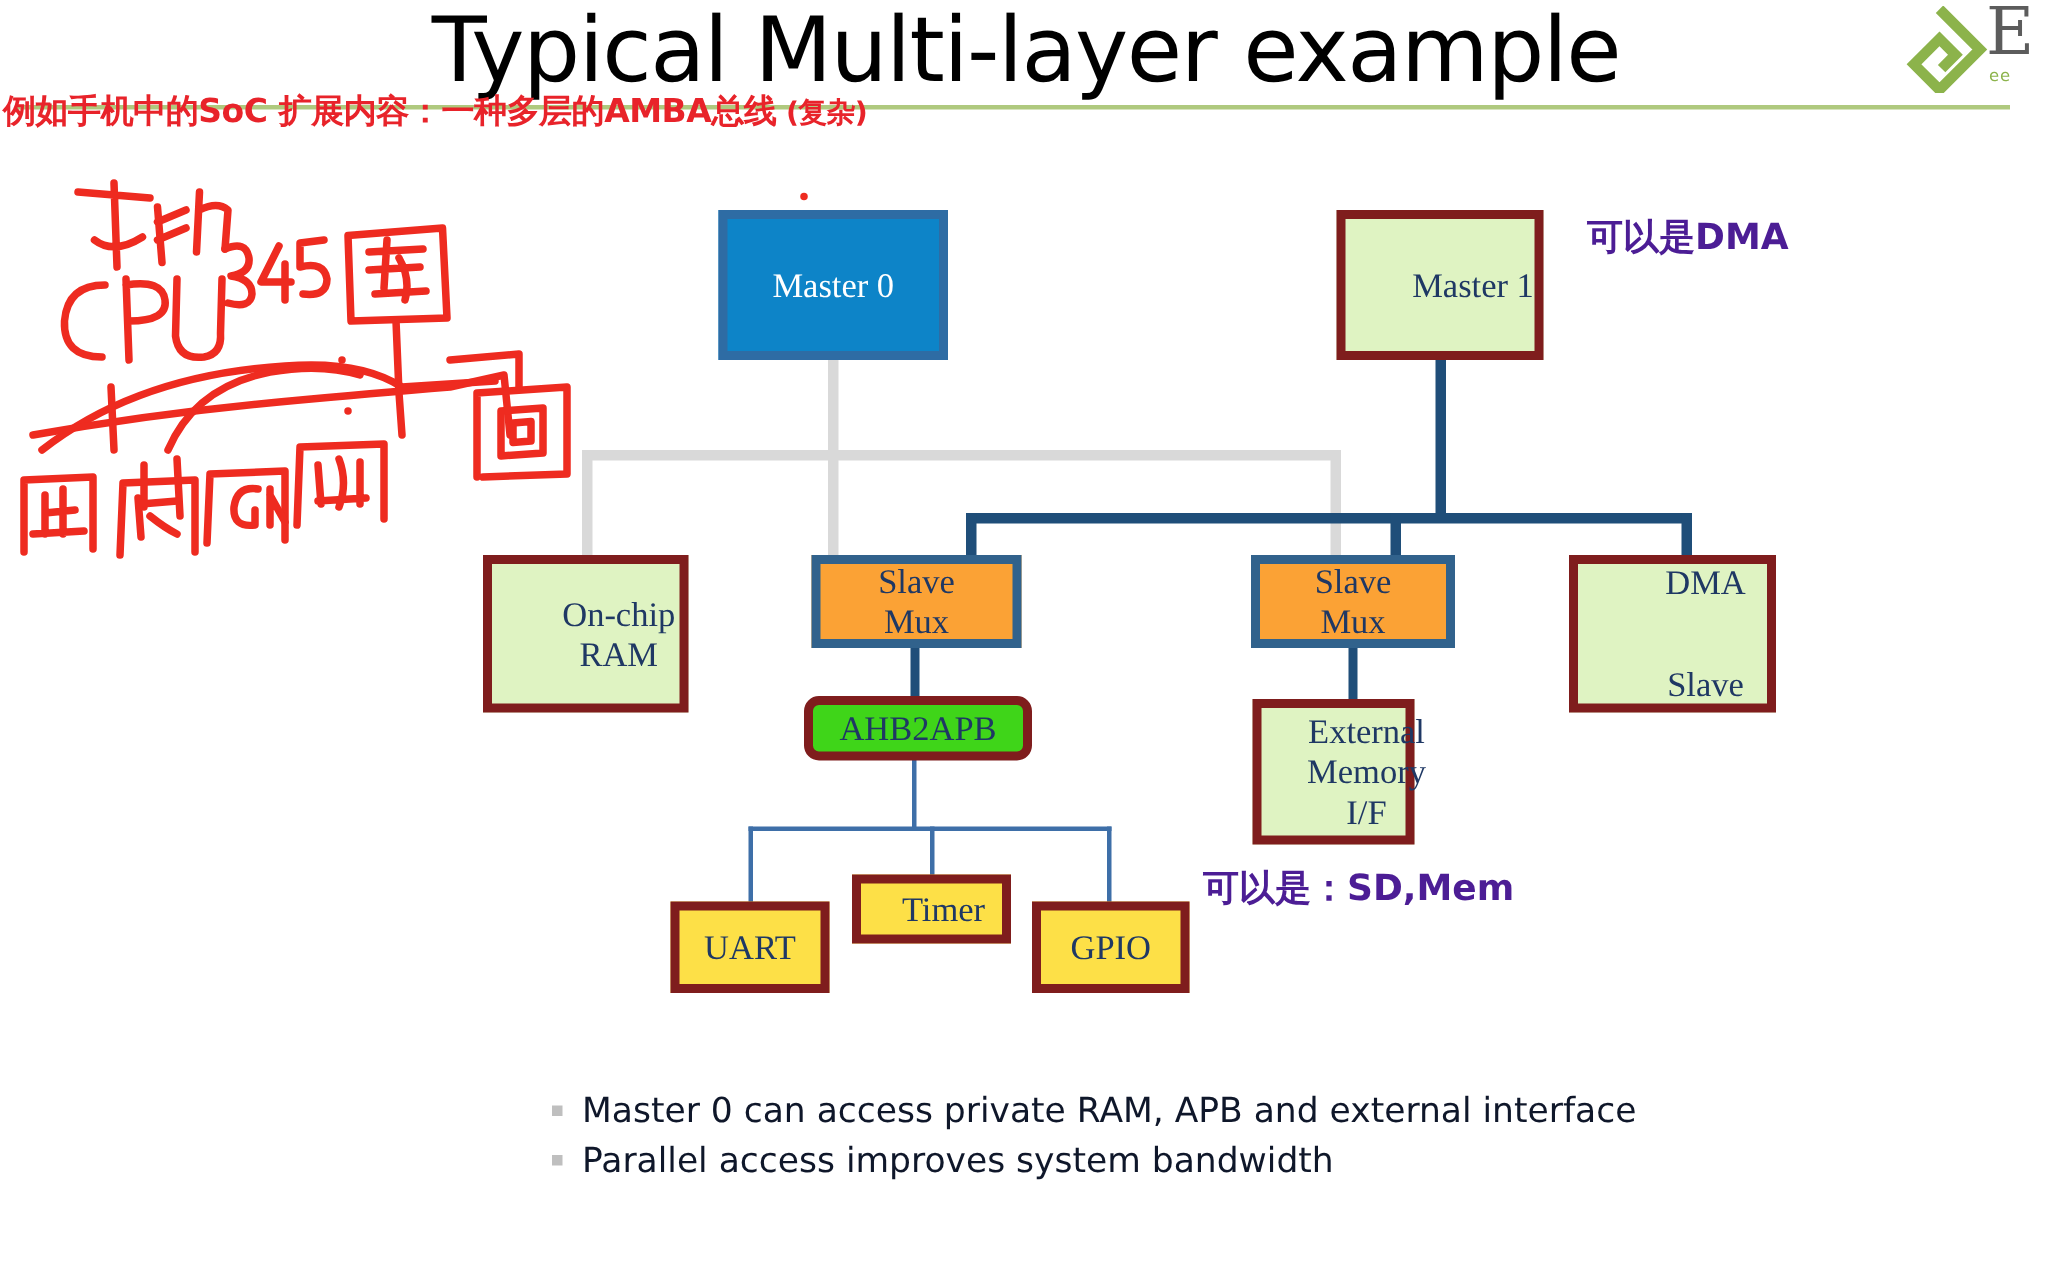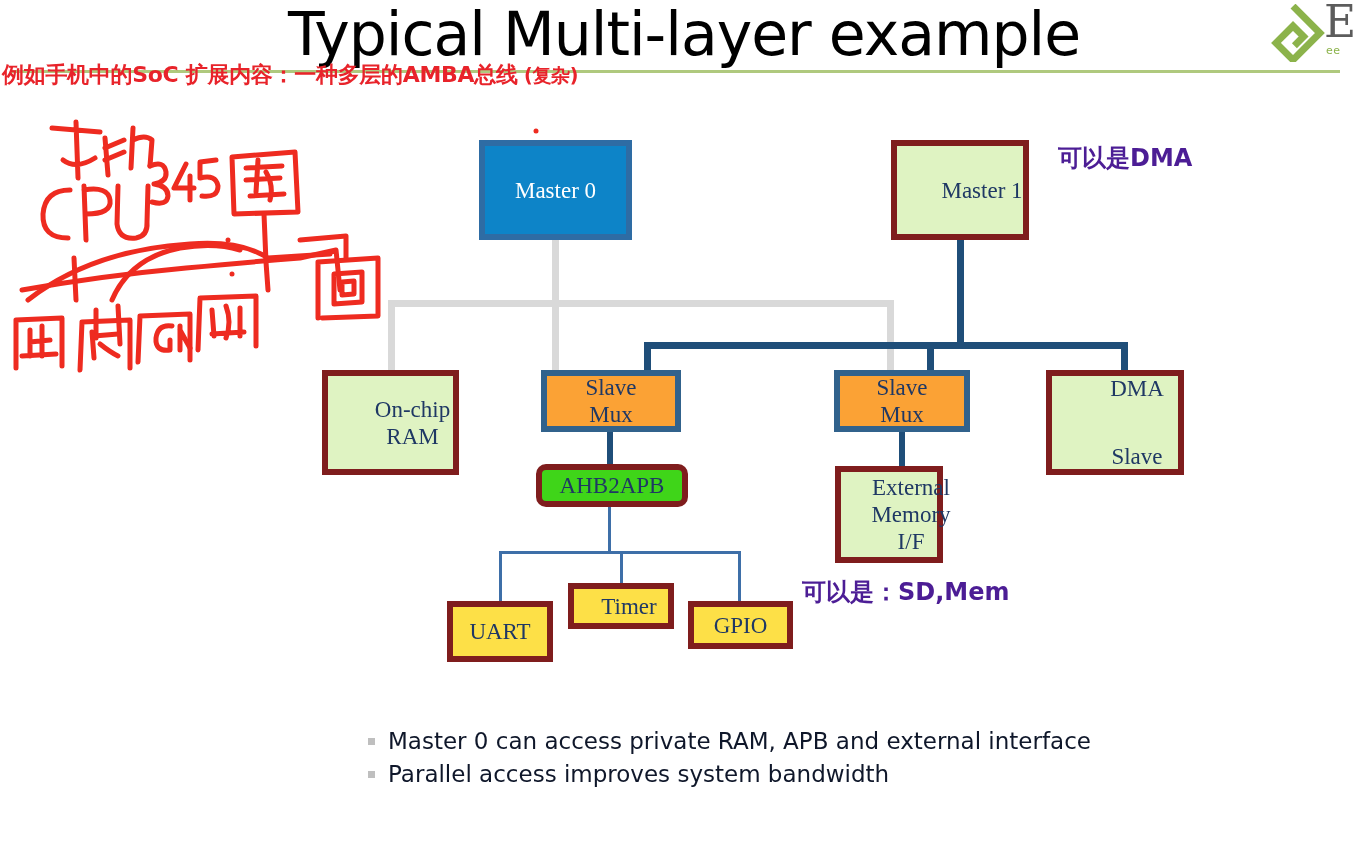--- a/index.html
+++ b/index.html
@@ -193,21 +193,21 @@
   </div>
 
   <div class="box lav" style="left:447px;top:601px;width:106px;height:61px;">
     <span>UART</span>
   </div>
 
   <div class="box lav" style="left:568px;top:583px;width:106px;height:46px;padding-left:16px;">
     <span>Timer</span>
   </div>
 
-  <div class="box lav" style="left:688px;top:601px;width:105px;height:48px;">
+  <div class="box lav" style="left:688px;top:601px;width:105px;height:61px;">
     <span>GPIO</span>
   </div>
 
   <div class="anno" style="left:1058px;top:142px;">可以是DMA</div>
   <div class="anno" style="left:802px;top:576px;">可以是：SD,Mem</div>
 
   <div class="bullets">
     <div class="bullet-row">
       <span class="bullet-mark"></span>
       <span class="bullet-text">Master 0 can access private RAM, APB and external interface</span>

